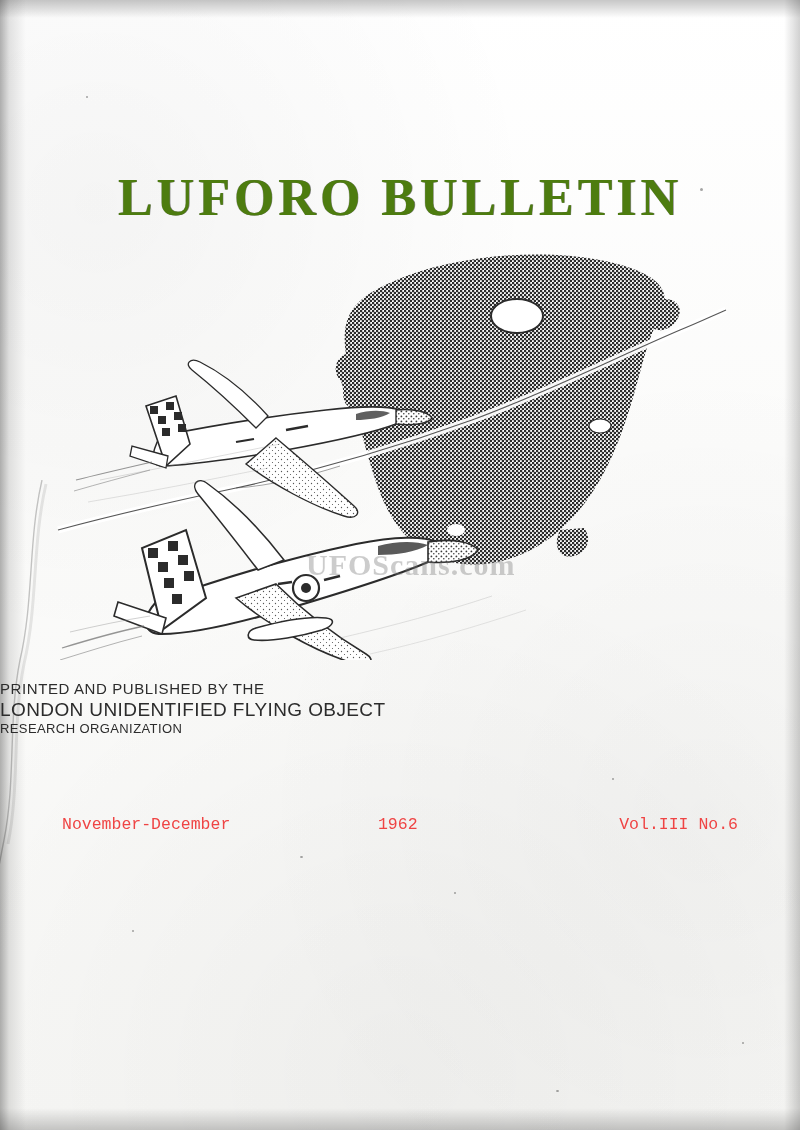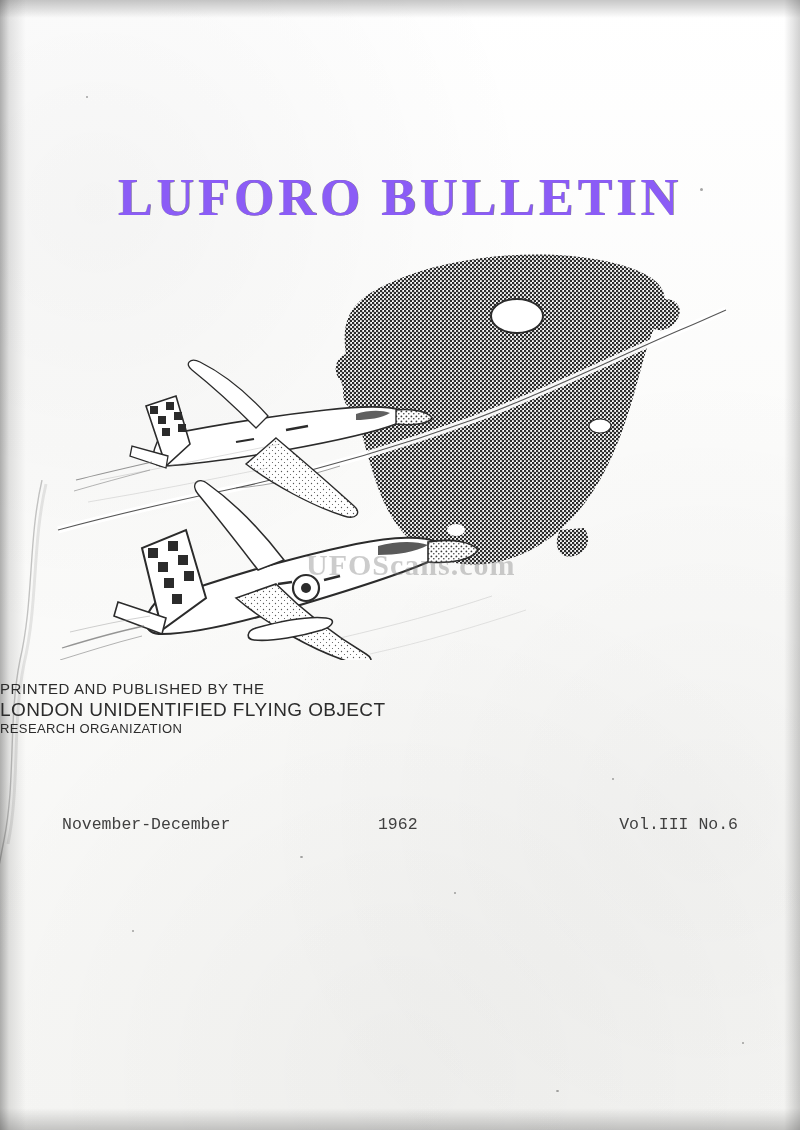--- a/index.html
+++ b/index.html
@@ -69,21 +69,21 @@
   
   .title {
     position: absolute;
     left: 0; right: 0;
     top: 168px;
     text-align: center;
     font-family: "Liberation Serif", serif;
     font-weight: 700;
     font-size: 52px;
     letter-spacing: 4px;
-    color: #8b5cf6;
+    color: #4d7c0f;
     text-shadow: 0.6px 0.4px 0 rgba(0,0,0,0.45), -0.4px 0.3px 0 rgba(0,0,0,0.25);
   }
 
   
   .illustration {
     position: absolute;
     left: 40px;
     top: 230px;
     width: 700px;
     height: 430px;
@@ -125,21 +125,21 @@
   }
 
   
   .issue-line {
     position: absolute;
     left: 62px;
     right: 62px;
     top: 815px;
     font-family: "Liberation Mono", monospace;
     font-size: 16.5px;
-    color: #404040;
+    color: #ef4444;
     display: flex;
     align-items: baseline;
   }
   .issue-line .date { flex: 0 0 auto; }
   .issue-line .year { flex: 1 1 auto; text-align: center; padding-right: 54px; }
   .issue-line .vol  { flex: 0 0 auto; }
 
   
   .speck {
     position: absolute;

